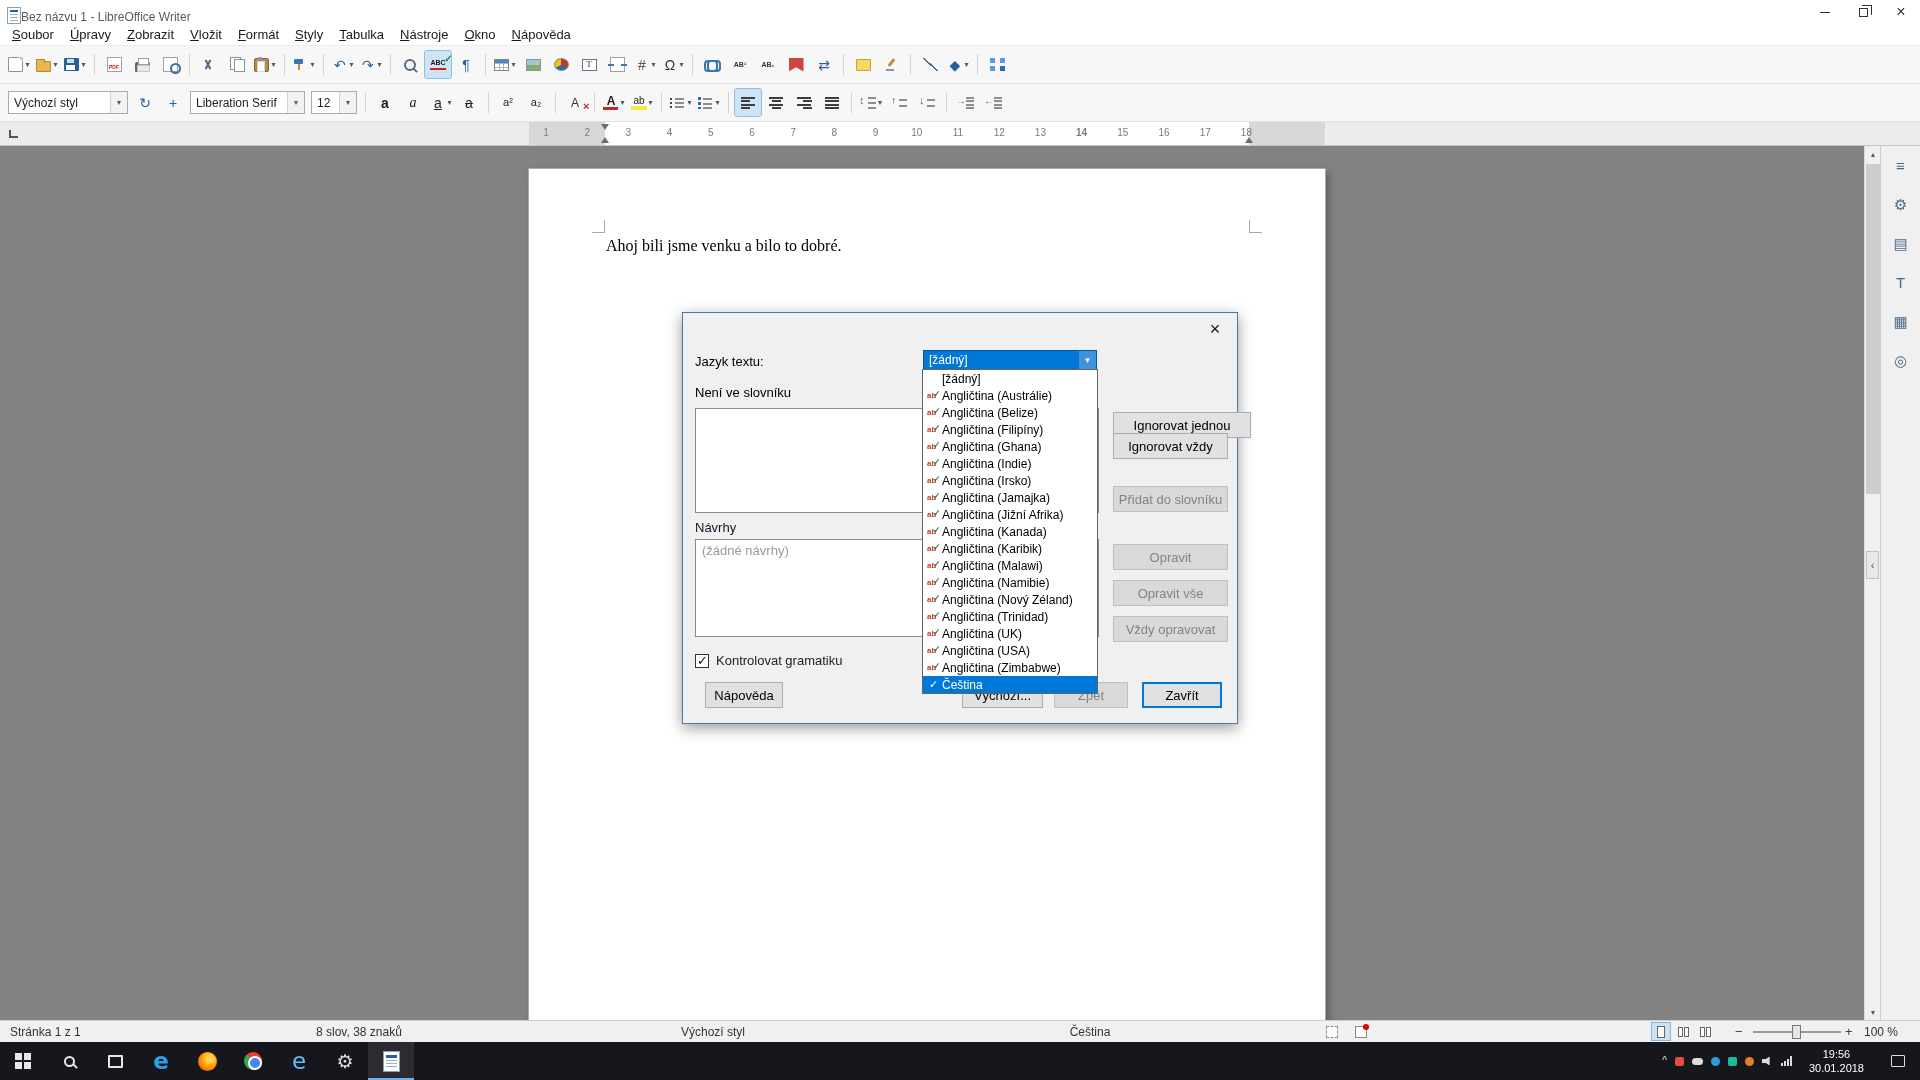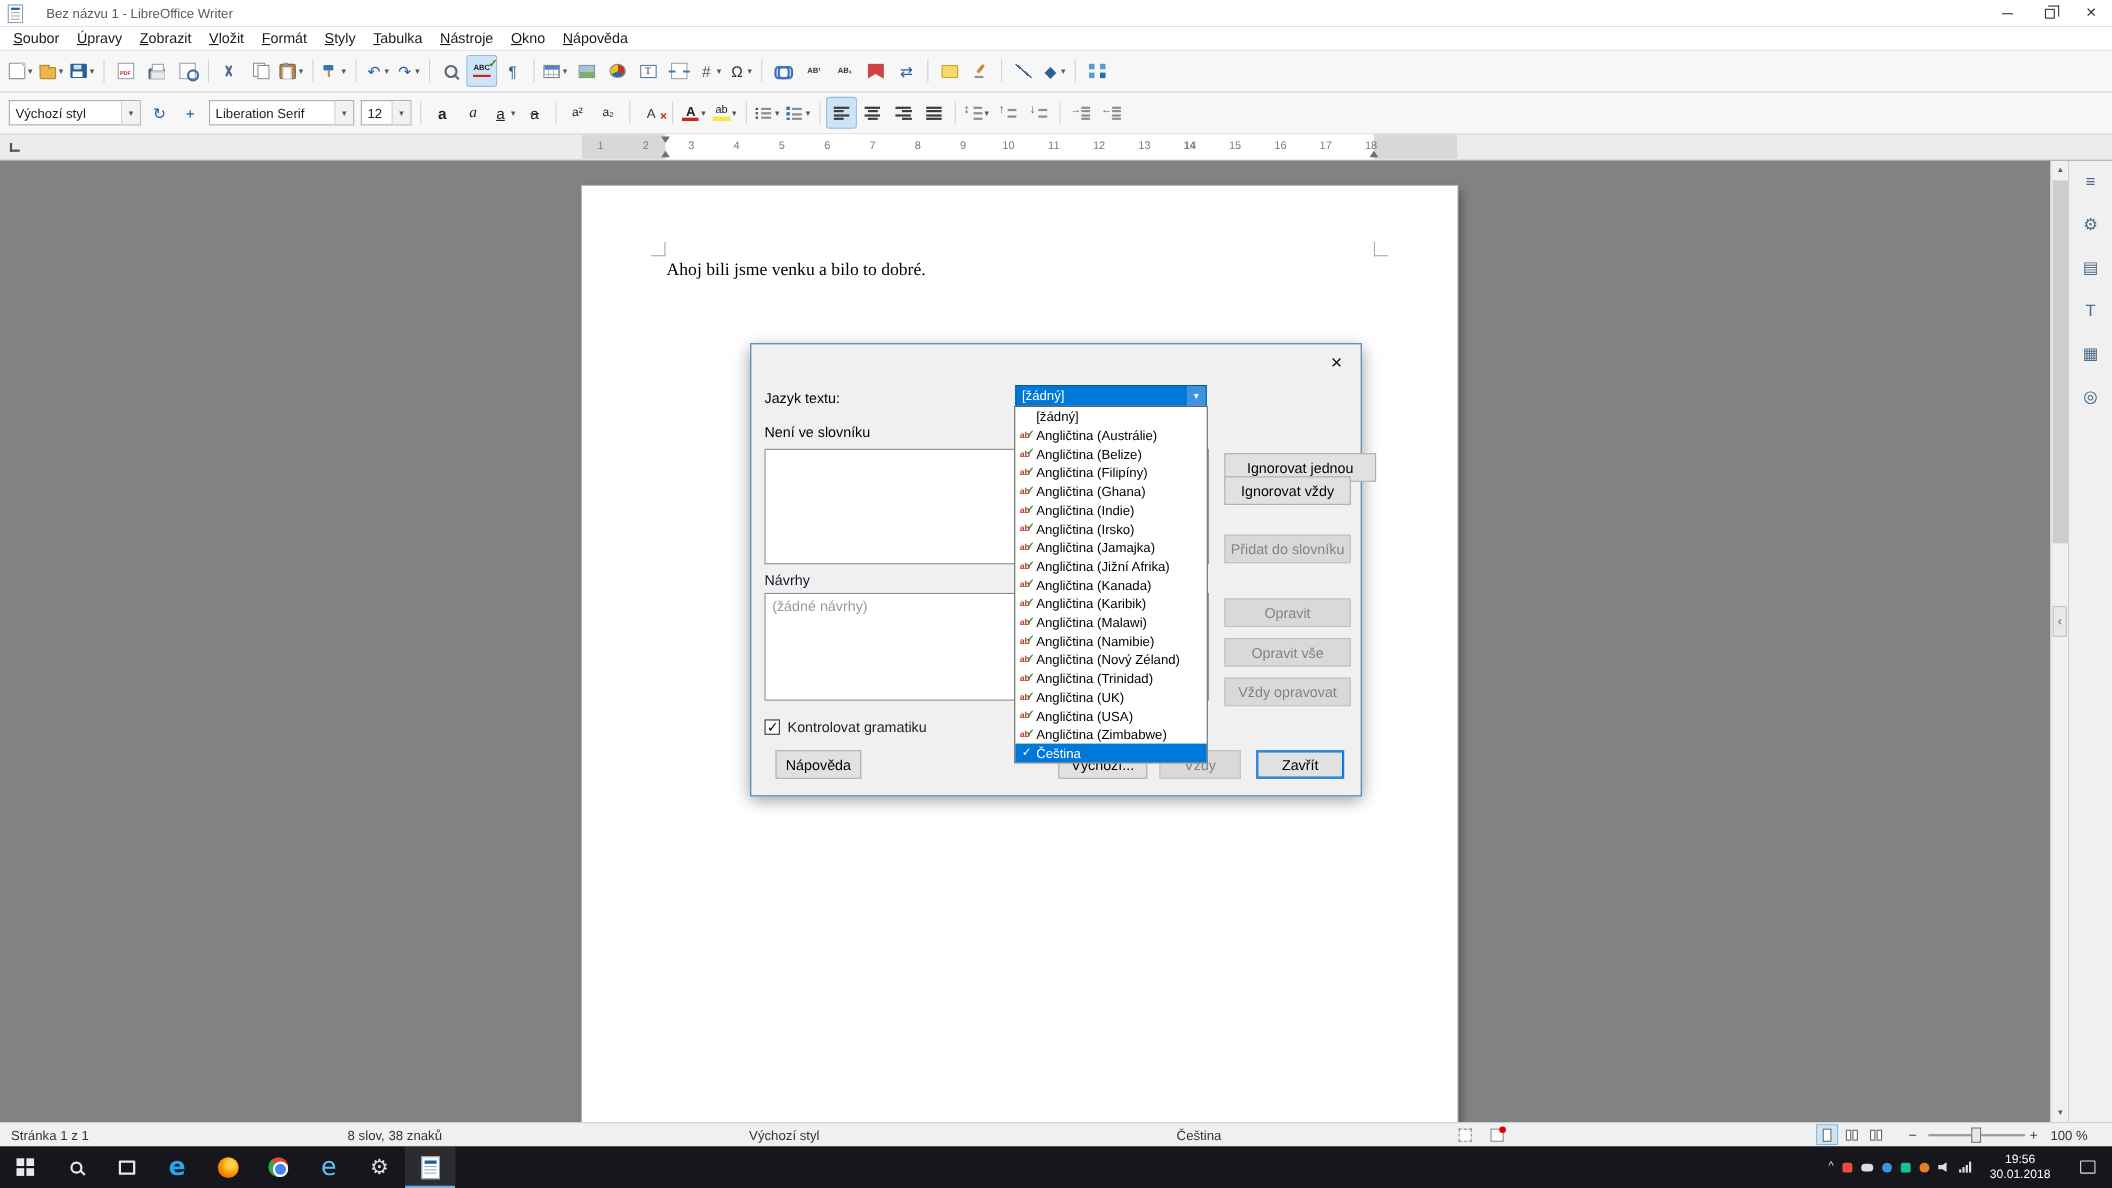--- a/index.html
+++ b/index.html
@@ -1,21 +1,21 @@
 <!DOCTYPE html>
 <html><head>
 <meta charset="utf-8">
 <style>
   *{box-sizing:border-box;margin:0;padding:0}
   html,body{width:1920px;height:1080px;overflow:hidden}
   body{font-family:"Liberation Sans",sans-serif;font-size:13px;color:#222;background:#828282}
   .screen{position:relative;width:1920px;height:1080px;overflow:hidden;background:#828282}
 
   
-  .titlebar{height:24px;background:#fff;display:flex;align-items:center;padding-left:7px;gap:21px}
+  .titlebar{height:24px;background:#fff;display:flex;align-items:flex-end;padding-left:7px;gap:0}
   .doc-mini{width:14px;height:17px;background:#fff;border:1px solid #8aa0b8;position:relative;flex:none}
   .doc-mini::after{content:"";position:absolute;left:2px;top:2px;right:2px;height:11px;background:
     linear-gradient(#1f5fa8 0 0) 0 0/100% 2px,linear-gradient(#9ab0c0 0 0) 0 4px/100% 1px,
     linear-gradient(#9ab0c0 0 0) 0 7px/100% 1px,linear-gradient(#9ab0c0 0 0) 0 10px/100% 1px;background-repeat:no-repeat}
   .title-text{font-size:12px;color:#5a5a5a;flex:1;white-space:nowrap;overflow:hidden}
   .wc-group{display:flex;height:100%}
   .wc{width:38px;height:100%;display:flex;align-items:center;justify-content:center}
   .wc-min-glyph{width:10px;height:1px;background:#333}
   .wc-restore-glyph{width:9px;height:9px;border:1px solid #333;position:relative;background:#fff}
   .wc-restore-glyph::before{content:"";position:absolute;left:2px;top:-4px;width:9px;height:9px;border:1px solid #333;border-bottom:none;border-left:none}
@@ -108,21 +108,21 @@
   .ic-indent-inc{width:16px;height:12px;position:relative;background:linear-gradient(#8a8f94 0 0) 8px 0/8px 2px,linear-gradient(#8a8f94 0 0) 8px 3.5px/8px 2px,linear-gradient(#8a8f94 0 0) 8px 7px/8px 2px,linear-gradient(#8a8f94 0 0) 8px 10.5px/8px 2px;background-repeat:no-repeat}
   .ic-indent-inc::before{content:"→";position:absolute;left:-2px;top:-1px;font-size:10px;color:#2e6da4}
   .ic-indent-dec{width:16px;height:12px;position:relative;background:linear-gradient(#8a8f94 0 0) 8px 0/8px 2px,linear-gradient(#8a8f94 0 0) 8px 3.5px/8px 2px,linear-gradient(#8a8f94 0 0) 8px 7px/8px 2px,linear-gradient(#8a8f94 0 0) 8px 10.5px/8px 2px;background-repeat:no-repeat}
   .ic-indent-dec::before{content:"←";position:absolute;left:-2px;top:-1px;font-size:10px;color:#2e6da4}
 
   
   .combo{height:23px;background:#fff;border:1px solid #ababab;display:flex;align-items:center;font-size:12px;color:#222;margin:0 3px;flex:none}
   .combo-text{padding:0 5px;flex:1;white-space:nowrap;overflow:hidden}
   .combo-arrow{width:17px;height:100%;border-left:1px solid #d4d4d4;display:flex;align-items:center;justify-content:center;background:#f2f2f2}
   .combo-arrow::after{content:"▾";font-size:8px;color:#555}
-  .combo.para{width:120px}.combo.font{width:132px}.combo.size{width:46px}
+  .combo.para{width:120px}.combo.font{width:115px}.combo.size{width:46px}
 
   
   .rulerrow{height:24px;background:#ececec;border-bottom:1px solid #c6c6c6;position:relative}
   .ruler-corner{position:absolute;left:0;top:0;width:26px;height:100%;display:flex;align-items:center;justify-content:center}
   .tabsel{width:9px;height:8px;border-left:2px solid #555;border-bottom:2px solid #555}
   .ruler-page-zone{position:absolute;left:529px;top:0;width:796px;height:100%;background:#fff}
   .ruler-margin{position:absolute;top:0;height:100%;background:#d8d8d8;width:76px}
   .ruler-margin.left{left:529px}.ruler-margin.right{left:1249px}
   .ruler-num{position:absolute;top:5px;transform:translateX(-50%);font-size:10px;color:#7a7a7a}
   .tri-down{position:absolute;top:2px;width:0;height:0;border-left:4px solid transparent;border-right:4px solid transparent;border-top:6px solid #6e6e6e}
@@ -553,21 +553,21 @@
       </div>
 
       <span class="btn b-ignore1">Ignorovat jednou</span>
       <span class="btn b-ignoreall">Ignorovat vždy</span>
       <span class="btn disabled b-adddict">Přidat do slovníku</span>
       <span class="btn disabled b-correct">Opravit</span>
       <span class="btn disabled b-correctall">Opravit vše</span>
       <span class="btn disabled b-alwayscorrect">Vždy opravovat</span>
       <span class="btn b-help">Nápověda</span>
       <span class="btn b-options">Výchozí...</span>
-      <span class="btn disabled b-undo">Vždy</span>
+      <span class="btn disabled b-undo">Zpět</span>
       <span class="btn default b-close">Zavřít</span>
     </div>
 
     <div class="lang-list">
         <div class="lang-item">
           <span class="lang-ic"></span>
           <span class="lang-label">[žádný]</span>
         </div>
         <div class="lang-item">
           <span class="lang-ic dict">ab</span>

